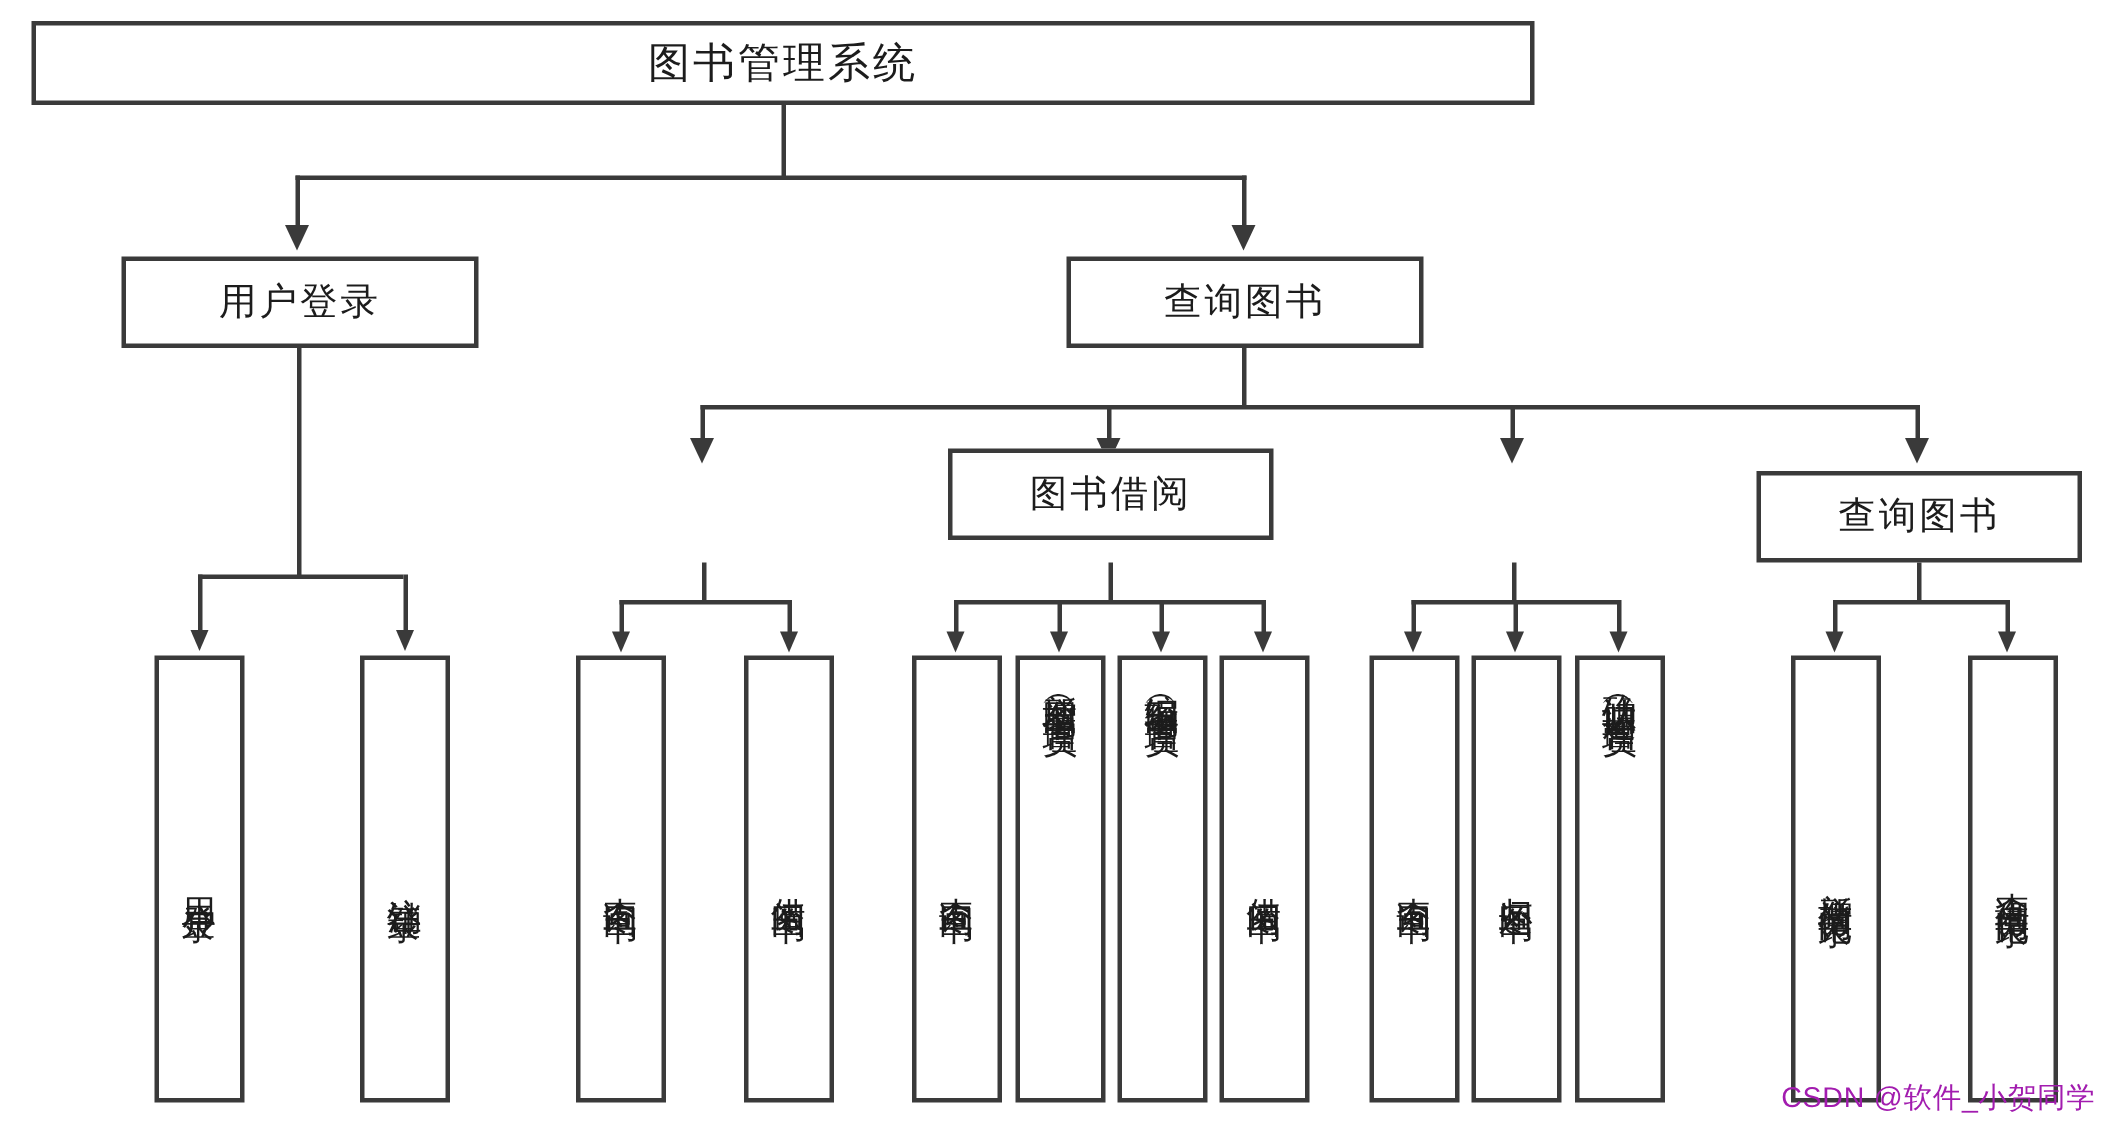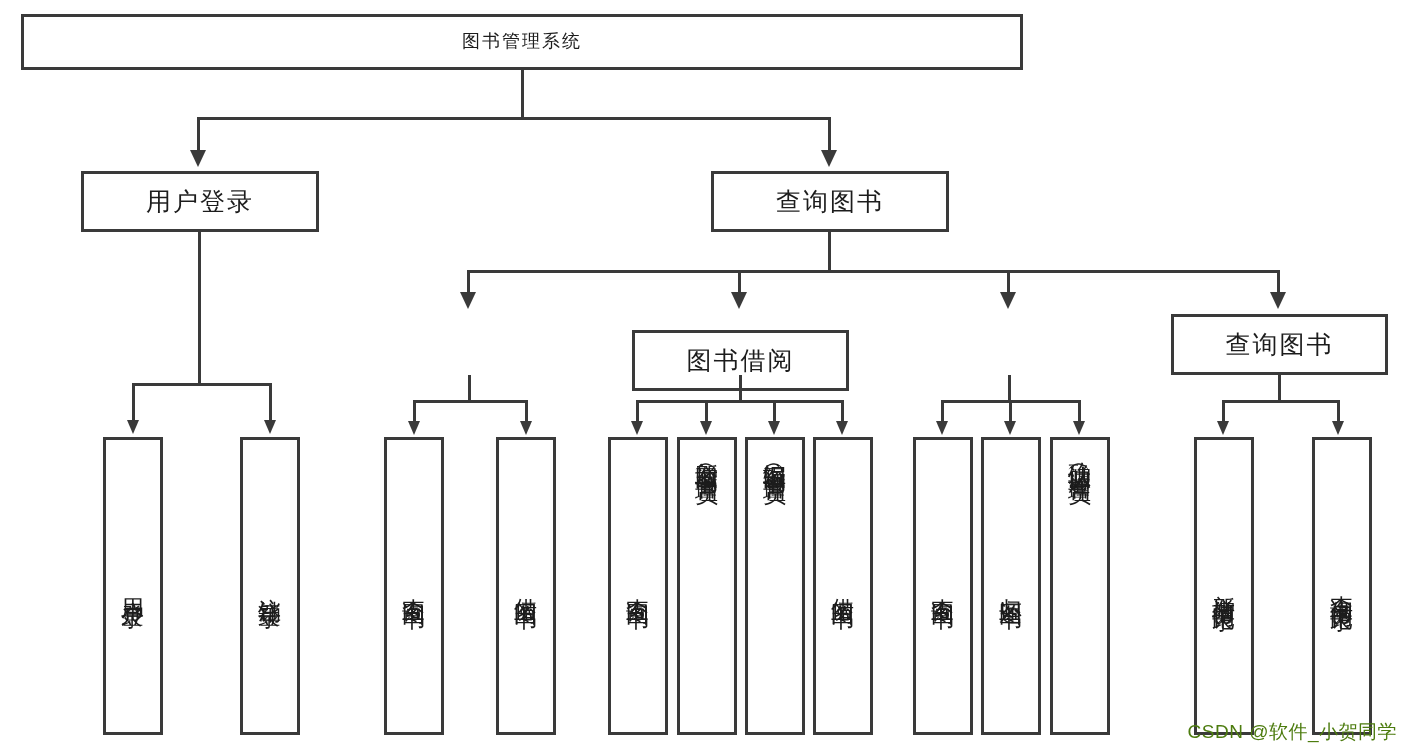--- a/index.html
+++ b/index.html
@@ -34,21 +34,21 @@
     text-align: center;
     line-height: 1.18;
     letter-spacing: 1px;
   }
 
   
   .node.h .label {
     font-size: 25px;
     letter-spacing: 2px;
   }
-  .node.root .label { font-size: 18px; }
+  .node.root .label { font-size: 28px; }
 
   
   .node.v {
     align-items: flex-start;
     justify-content: center;
     padding-top: 4px;
   }
   .node.v .label {
     writing-mode: vertical-rl;
     text-orientation: upright;
@@ -80,21 +80,21 @@
     border-right-width: 6px;
     border-top-width: 14px;
   }
 
   
   #watermark {
     position: absolute;
     right: 8px;
     bottom: 2px;
     font-size: 19px;
-    color: #4d7c0f;
+    color: #a21caf;
     white-space: nowrap;
     letter-spacing: 0.5px;
   }
 </style>
 </head>
 <body>
 
 <div id="canvas">
 
   <div class="node h root" style="left:21px; top:14px; width:1002px; height:56px;">
@@ -129,21 +129,21 @@
   <div class="ln h" style="left:467px; top:270px; width:811px; height:3px;"></div>
   <div class="ln v" style="left:467px; top:270px; width:3px; height:24px;"></div>
   <div class="arrow" style="left:460px; top:292px;"></div>
   <div class="ln v" style="left:738px; top:270px; width:3px; height:24px;"></div>
   <div class="arrow" style="left:731px; top:292px;"></div>
   <div class="ln v" style="left:1007px; top:270px; width:3px; height:24px;"></div>
   <div class="arrow" style="left:1000px; top:292px;"></div>
   <div class="ln v" style="left:1277px; top:270px; width:3px; height:24px;"></div>
   <div class="arrow" style="left:1270px; top:292px;"></div>
 
-  <div class="node h" style="left:632px; top:330px; width:217px; height:61px;">
+  <div class="node h" style="left:632px; top:299px; width:217px; height:61px;">
     <span class="label">图书借阅</span>
   </div>
   <div class="node h" style="left:1171px; top:314px; width:217px; height:61px;">
     <span class="label">查询图书</span>
   </div>
 
   <div class="ln v" style="left:468px; top:375px; width:3px; height:27px;"></div>
   <div class="ln h" style="left:413px; top:400px; width:115px; height:3px;"></div>
   <div class="ln v" style="left:413px; top:400px; width:3px; height:22px;"></div>
   <div class="arrow small" style="left:408px; top:421px;"></div>

